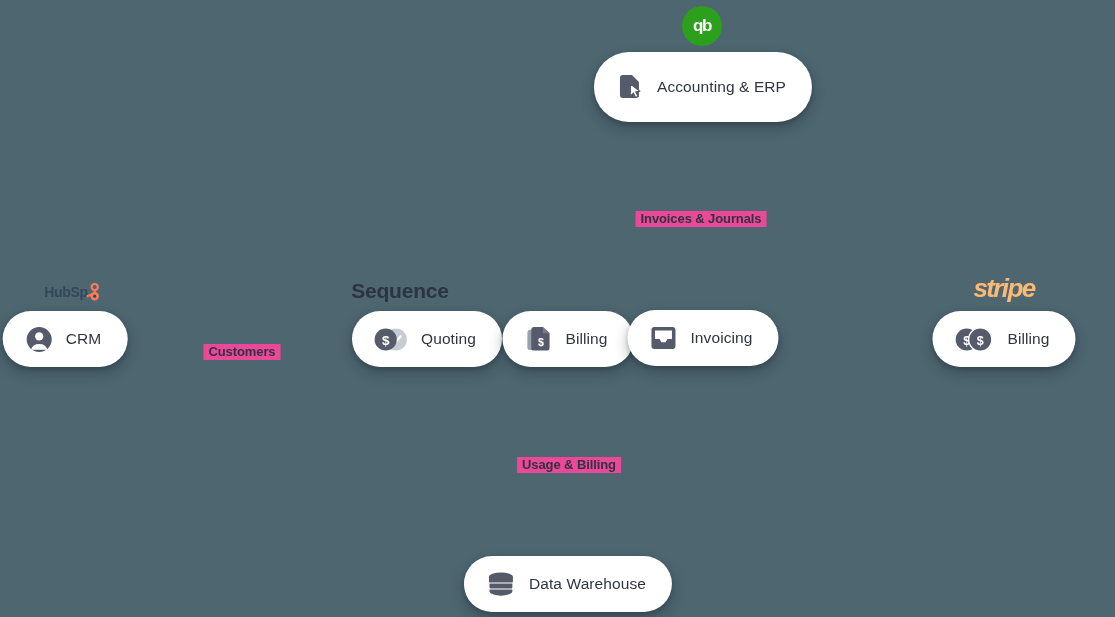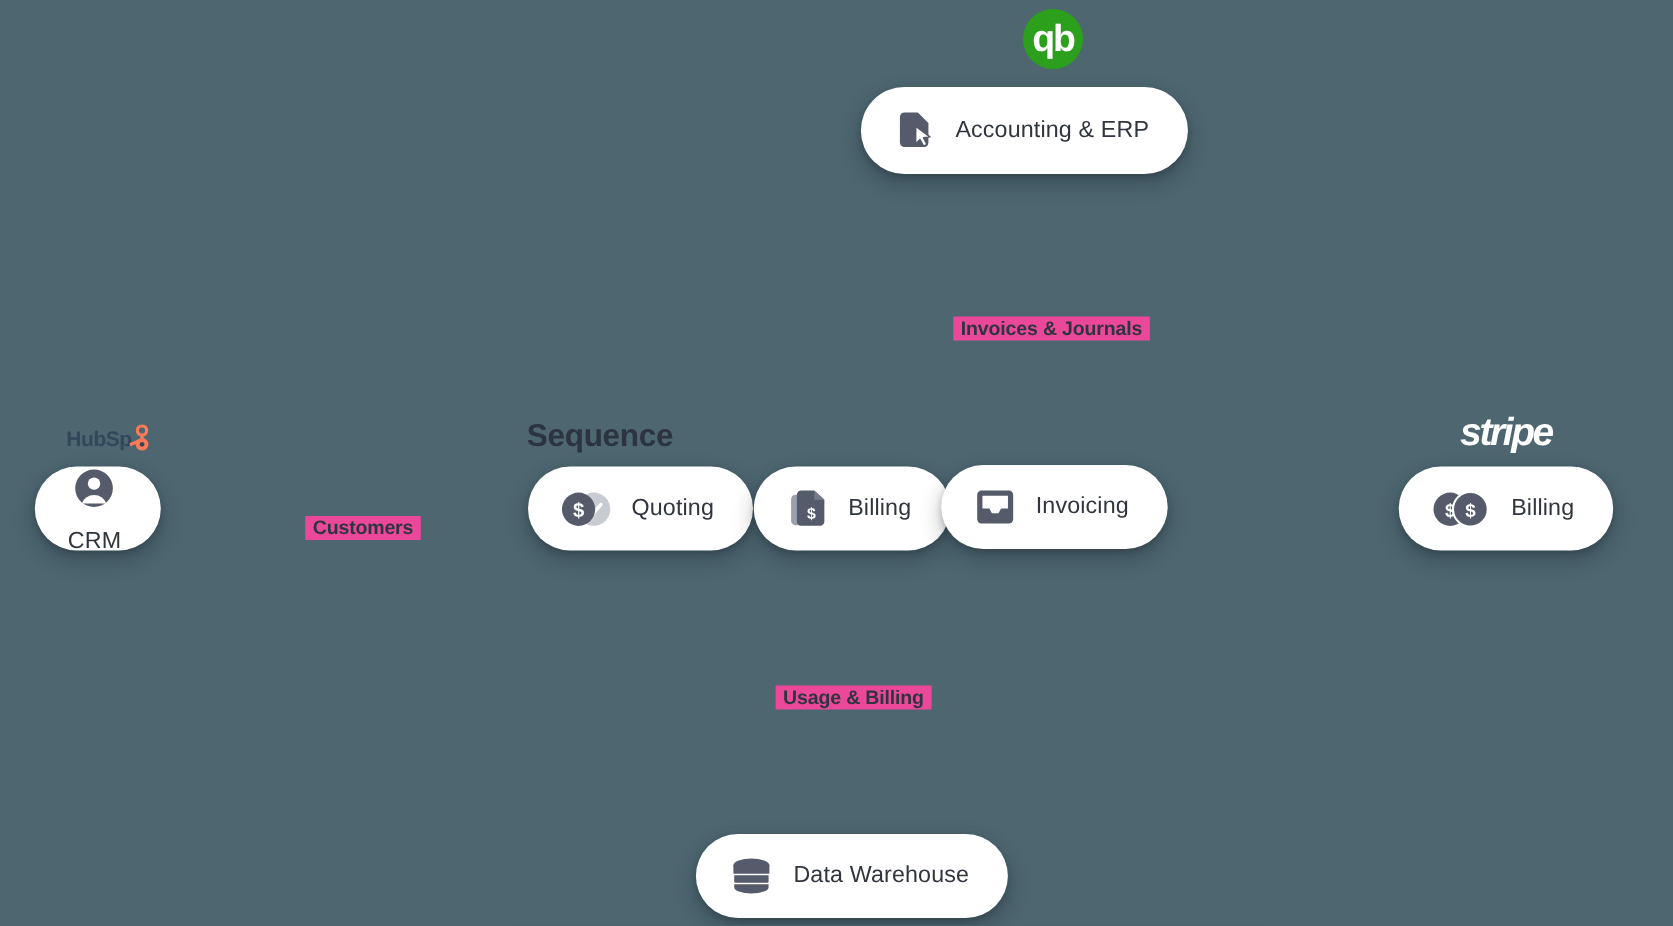--- a/index.html
+++ b/index.html
@@ -97,33 +97,33 @@
   .hs-sprocket {
     position: absolute;
     left: 36px;
     top: 50%;
     transform: translateY(-50%);
   }
 
   .brand-stripe {
     font-size: 26px;
     font-weight: bold;
-    color: #ffffff;
+    color: #fdba74;
     letter-spacing: -1.6px;
     font-style: italic;
     filter: blur(0.25px);
   }
 
   .brand-qb {
     width: 40px;
     height: 40px;
     border-radius: 50%;
     background: #2ca01c;
     color: #ffffff;
-    font-size: 25px;
+    font-size: 17px;
     font-weight: bold;
     letter-spacing: -1.5px;
     line-height: 40px;
     text-align: center;
   }
 
   
   .section-title {
     position: absolute;
     transform: translate(-50%, -50%);
@@ -187,21 +187,21 @@
   </div>
 
   <div class="brand" style="left:1004px; top:288px;">
     <span class="brand-stripe">stripe</span>
   </div>
 
   <div class="brand" style="left:702px; top:26px;">
     <div class="brand-qb">qb</div>
   </div>
 
-  <div class="node" style="left:65px; top:339px;flex-direction:column;">
+  <div class="node" style="left:65px; top:339px;">
     <span class="node-icon">
       <svg width="27" height="27" viewBox="0 0 28 28">
         <circle cx="14" cy="14" r="13" fill="#565b6b"></circle>
         <circle cx="14" cy="10.8" r="4.3" fill="#ffffff"></circle>
         <path d="M5.6 24.5 a8.6 7.4 0 0 1 16.8 0 z" fill="#ffffff"></path>
       </svg>
     </span>
     <span class="node-label">CRM</span>
   </div>
 
@@ -244,21 +244,21 @@
       <svg width="40" height="27" viewBox="0 0 40 28">
         <circle cx="12" cy="14" r="11.5" fill="#565b6b"></circle>
         <text x="12" y="19.4" text-anchor="middle" fill="#ffffff" font-family="Liberation Sans, sans-serif" font-size="13" font-weight="bold">$</text>
         <circle cx="26" cy="14" r="12" fill="#565b6b" stroke="#ffffff" stroke-width="1.4"></circle>
         <text x="26" y="19.4" text-anchor="middle" fill="#ffffff" font-family="Liberation Sans, sans-serif" font-size="13" font-weight="bold">$</text>
       </svg>
     </span>
     <span class="node-label">Billing</span>
   </div>
 
-  <div class="node" style="left:683px; top:87px; height:58px;">
+  <div class="node" style="left:703px; top:87px; height:70px;">
     <span class="node-icon">
       <svg width="28" height="28" viewBox="0 0 28 28">
         <path d="M4 5 a3 3 0 0 1 3 -3 h9 l7 7 v13 a3 3 0 0 1 -3 3 h-13 a3 3 0 0 1 -3 -3 z" fill="#565b6b"></path>
         <path d="M14.5 11 l9.5 7.2 l-4.2 0.7 l2.3 4.4 l-2.4 1.2 l-2.3 -4.4 l-3 3 z" fill="#ffffff" stroke="#565b6b" stroke-width="1.1" stroke-linejoin="round"></path>
       </svg>
     </span>
     <span class="node-label">Accounting &amp; ERP</span>
   </div>
 
   <div class="node" style="left:568px; top:584px;">

